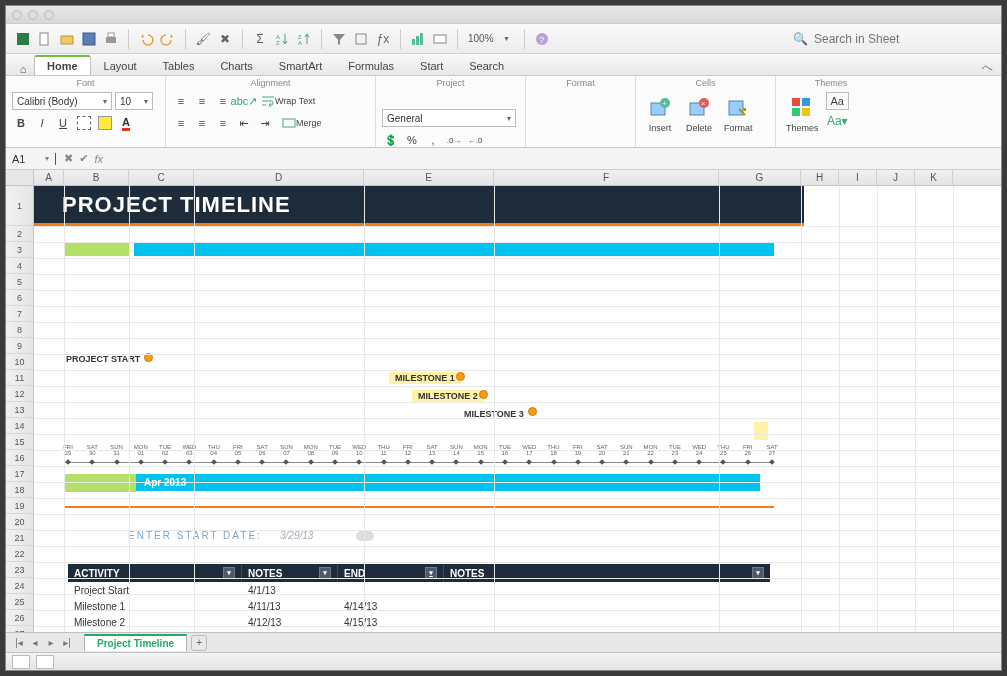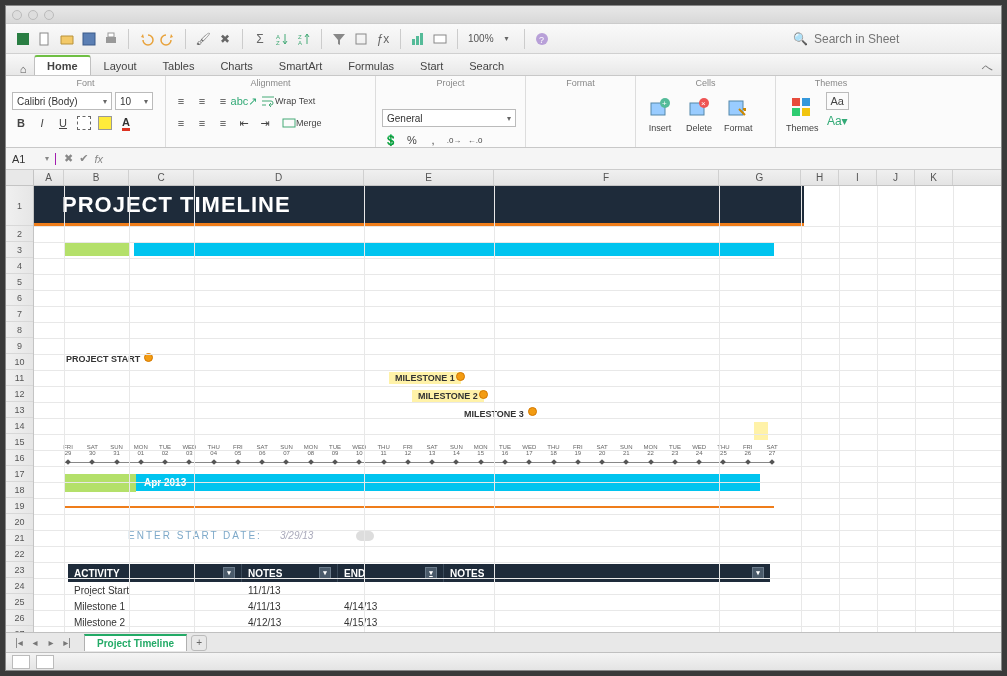--- a/index.html
+++ b/index.html
@@ -545,21 +545,21 @@
             <span class="fbtn">▾</span>
           </div>
         <div class="col" style="flex:1;border-right:none;">
             <span>NOTES</span>
             <span class="fbtn">▾</span>
           </div>
       </div>
       <div id="actrows">
           <div class="actrow" style="top: 396px; left: 34px; width: 702px;">
             <div class="c" style="width:174px;">Project Start</div>
-            <div class="c" style="width:96px;">11/1/13</div>
+            <div class="c" style="width:96px;">4/1/13</div>
             <div class="c" style="width:106px;"></div>
             <div class="c" style="flex:1;"></div>
           </div>
           <div class="actrow" style="top: 412px; left: 34px; width: 702px;">
             <div class="c" style="width:174px;">Milestone 1</div>
             <div class="c" style="width:96px;">4/11/13</div>
             <div class="c" style="width:106px;">4/14/13</div>
             <div class="c" style="flex:1;"></div>
           </div>
           <div class="actrow" style="top: 428px; left: 34px; width: 702px;">

